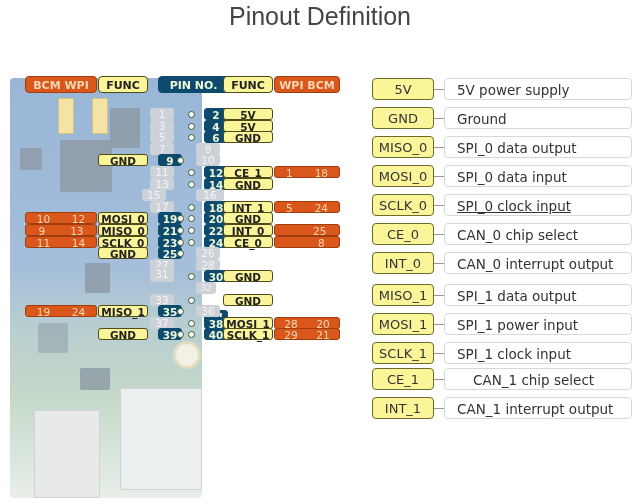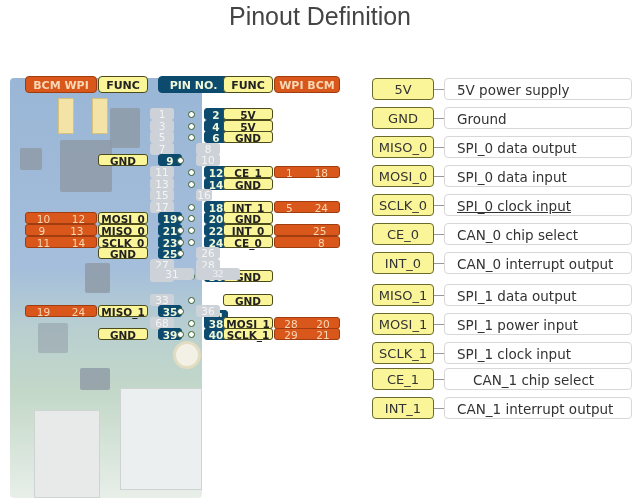--- a/index.html
+++ b/index.html
@@ -86,22 +86,22 @@
     <div class="dot" style="left: 188px; top: 169px;"></div>
     <div class="cell yellow" style="left: 223px; top: 166px; width: 50px;">CE_1</div>
     <div class="cell orange" style="left: 274px; top: 166px; width: 66px; display: flex; justify-content: space-around; font-weight: normal;">
       <span>1</span>
       <span>18</span>
     </div>
     <div class="cell gray" style="left: 150px; top: 178px; width: 24px;">13</div>
     <div class="cell green" style="left: 196px; top: 178px; width: 24px;">14</div>
     <div class="dot" style="left: 188px; top: 181px;"></div>
     <div class="cell yellow" style="left: 223px; top: 178px; width: 50px;">GND</div>
-    <div class="cell gray" style="left: 150px; top: 189px; width: 24px;">15</div>
-    <div class="cell gray" style="left: 196px; top: 189px; width: 16px;">16</div>
+    <div class="cell gray" style="left: 142px; top: 189px; width: 24px;">15</div>
+    <div class="cell gray" style="left: 196px; top: 189px; width: 28px;">16</div>
     <div class="cell gray" style="left: 150px; top: 201px; width: 24px;">17</div>
     <div class="cell green" style="left: 196px; top: 201px; width: 24px;">18</div>
     <div class="dot" style="left: 188px; top: 204px;"></div>
     <div class="cell yellow" style="left: 223px; top: 201px; width: 50px;">INT_1</div>
     <div class="cell orange" style="left: 274px; top: 201px; width: 66px; display: flex; justify-content: space-around; font-weight: normal;">
       <span>5</span>
       <span>24</span>
     </div>
     <div class="cell green" style="left: 150px; top: 212px; width: 24px;">19</div>
     <div class="cell green" style="left: 196px; top: 212px; width: 24px;">20</div>
@@ -144,35 +144,35 @@
     <div class="cell green" style="left: 150px; top: 247px; width: 24px;">25</div>
     <div class="cell gray" style="left: 196px; top: 247px; width: 24px;">26</div>
     <div class="dot" style="left: 177px; top: 250px;"></div>
     <div class="cell yellow" style="left: 98px; top: 247px; width: 50px;">GND</div>
     <div class="cell gray" style="left: 150px; top: 259px; width: 24px;">27</div>
     <div class="cell gray" style="left: 196px; top: 259px; width: 24px;">28</div>
     <div class="cell gray" style="left: 150px; top: 270px; width: 24px;">29</div>
     <div class="cell green" style="left: 196px; top: 270px; width: 24px;">30</div>
     <div class="dot" style="left: 188px; top: 273px;"></div>
     <div class="cell yellow" style="left: 223px; top: 270px; width: 50px;">GND</div>
-    <div class="cell gray" style="left: 150px; top: 268px; width: 44px;">31</div>
-    <div class="cell gray" style="left: 196px; top: 268px; width: 44px; font-family: Liberation Serif, serif;">32</div>
+    <div class="cell gray" style="left: 150px; top: 268px; width: 24px;">31</div>
+    <div class="cell gray" style="left: 196px; top: 282px; width: 20px; font-family: Liberation Serif, serif;">32</div>
     <div class="cell gray" style="left: 150px; top: 294px; width: 24px;">33</div>
     <div class="cell green" style="left: 196px; top: 310px; width: 24px;">34</div>
     <div class="dot" style="left: 188px; top: 297px;"></div>
     <div class="cell yellow" style="left: 223px; top: 294px; width: 50px;">GND</div>
     <div class="cell green" style="left: 150px; top: 305px; width: 24px;">35</div>
     <div class="cell gray" style="left: 196px; top: 305px; width: 24px;">36</div>
     <div class="dot" style="left: 177px; top: 308px;"></div>
     <div class="cell yellow" style="left: 98px; top: 305px; width: 50px;">MISO_1</div>
     <div class="cell orange" style="left: 25px; top: 305px; width: 72px; display: flex; justify-content: space-around; font-weight: normal;">
       <span>19</span>
       <span>24</span>
     </div>
-    <div class="cell gray" style="left: 150px; top: 317px; width: 24px;">68</div>
+    <div class="cell gray" style="left: 150px; top: 317px; width: 24px;">37</div>
     <div class="cell green" style="left: 196px; top: 317px; width: 24px;">38</div>
     <div class="dot" style="left: 188px; top: 320px;"></div>
     <div class="cell yellow" style="left: 223px; top: 317px; width: 50px;">MOSI_1</div>
     <div class="cell orange" style="left: 274px; top: 317px; width: 66px; display: flex; justify-content: space-around; font-weight: normal;">
       <span>28</span>
       <span>20</span>
     </div>
     <div class="cell green" style="left: 150px; top: 328px; width: 24px;">39</div>
     <div class="cell green" style="left: 196px; top: 328px; width: 24px;">40</div>
     <div class="dot" style="left: 177px; top: 331px;"></div>

